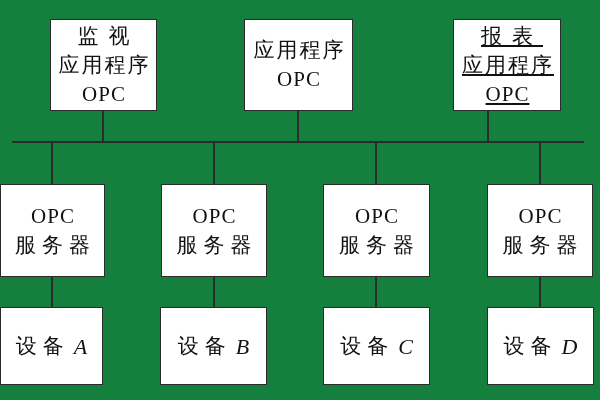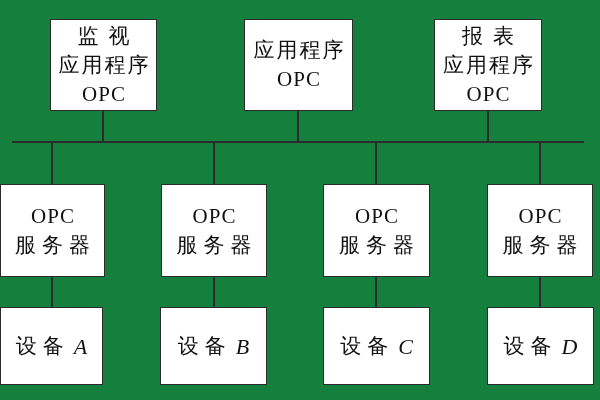--- a/index.html
+++ b/index.html
@@ -34,21 +34,21 @@
   .sp-narrow { letter-spacing: 2px;  padding-left: 2px;  } 
   .sp-opc    { letter-spacing: 1px;  padding-left: 1px;  }
 
   .dev-label { display: flex; align-items: center; justify-content: center; }
   .dev-cn { letter-spacing: 6px; }
   .dev-letter { font-style: italic; margin-left: 4px; font-size: 22px; }
 
   
   #app1 { left: 50px;  top: 19px;  width: 107px; height: 92px; }
   #app2 { left: 244px; top: 19px;  width: 109px; height: 92px; }
-  #app3 { left: 434px; top: 19px;  width: 108px; height: 92px; }
+  #app3 { left: 453px; top: 19px;  width: 108px; height: 92px; text-decoration: underline; }
 
   #srv1 { left: 0px;   top: 184px; width: 105px; height: 93px; }
   #srv2 { left: 161px; top: 184px; width: 106px; height: 93px; }
   #srv3 { left: 323px; top: 184px; width: 107px; height: 93px; }
   #srv4 { left: 487px; top: 184px; width: 106px; height: 93px; }
 
   #dev1 { left: 0px;   top: 307px; width: 103px; height: 78px; }
   #dev2 { left: 160px; top: 307px; width: 107px; height: 78px; }
   #dev3 { left: 323px; top: 307px; width: 107px; height: 78px; }
   #dev4 { left: 487px; top: 307px; width: 107px; height: 78px; }

